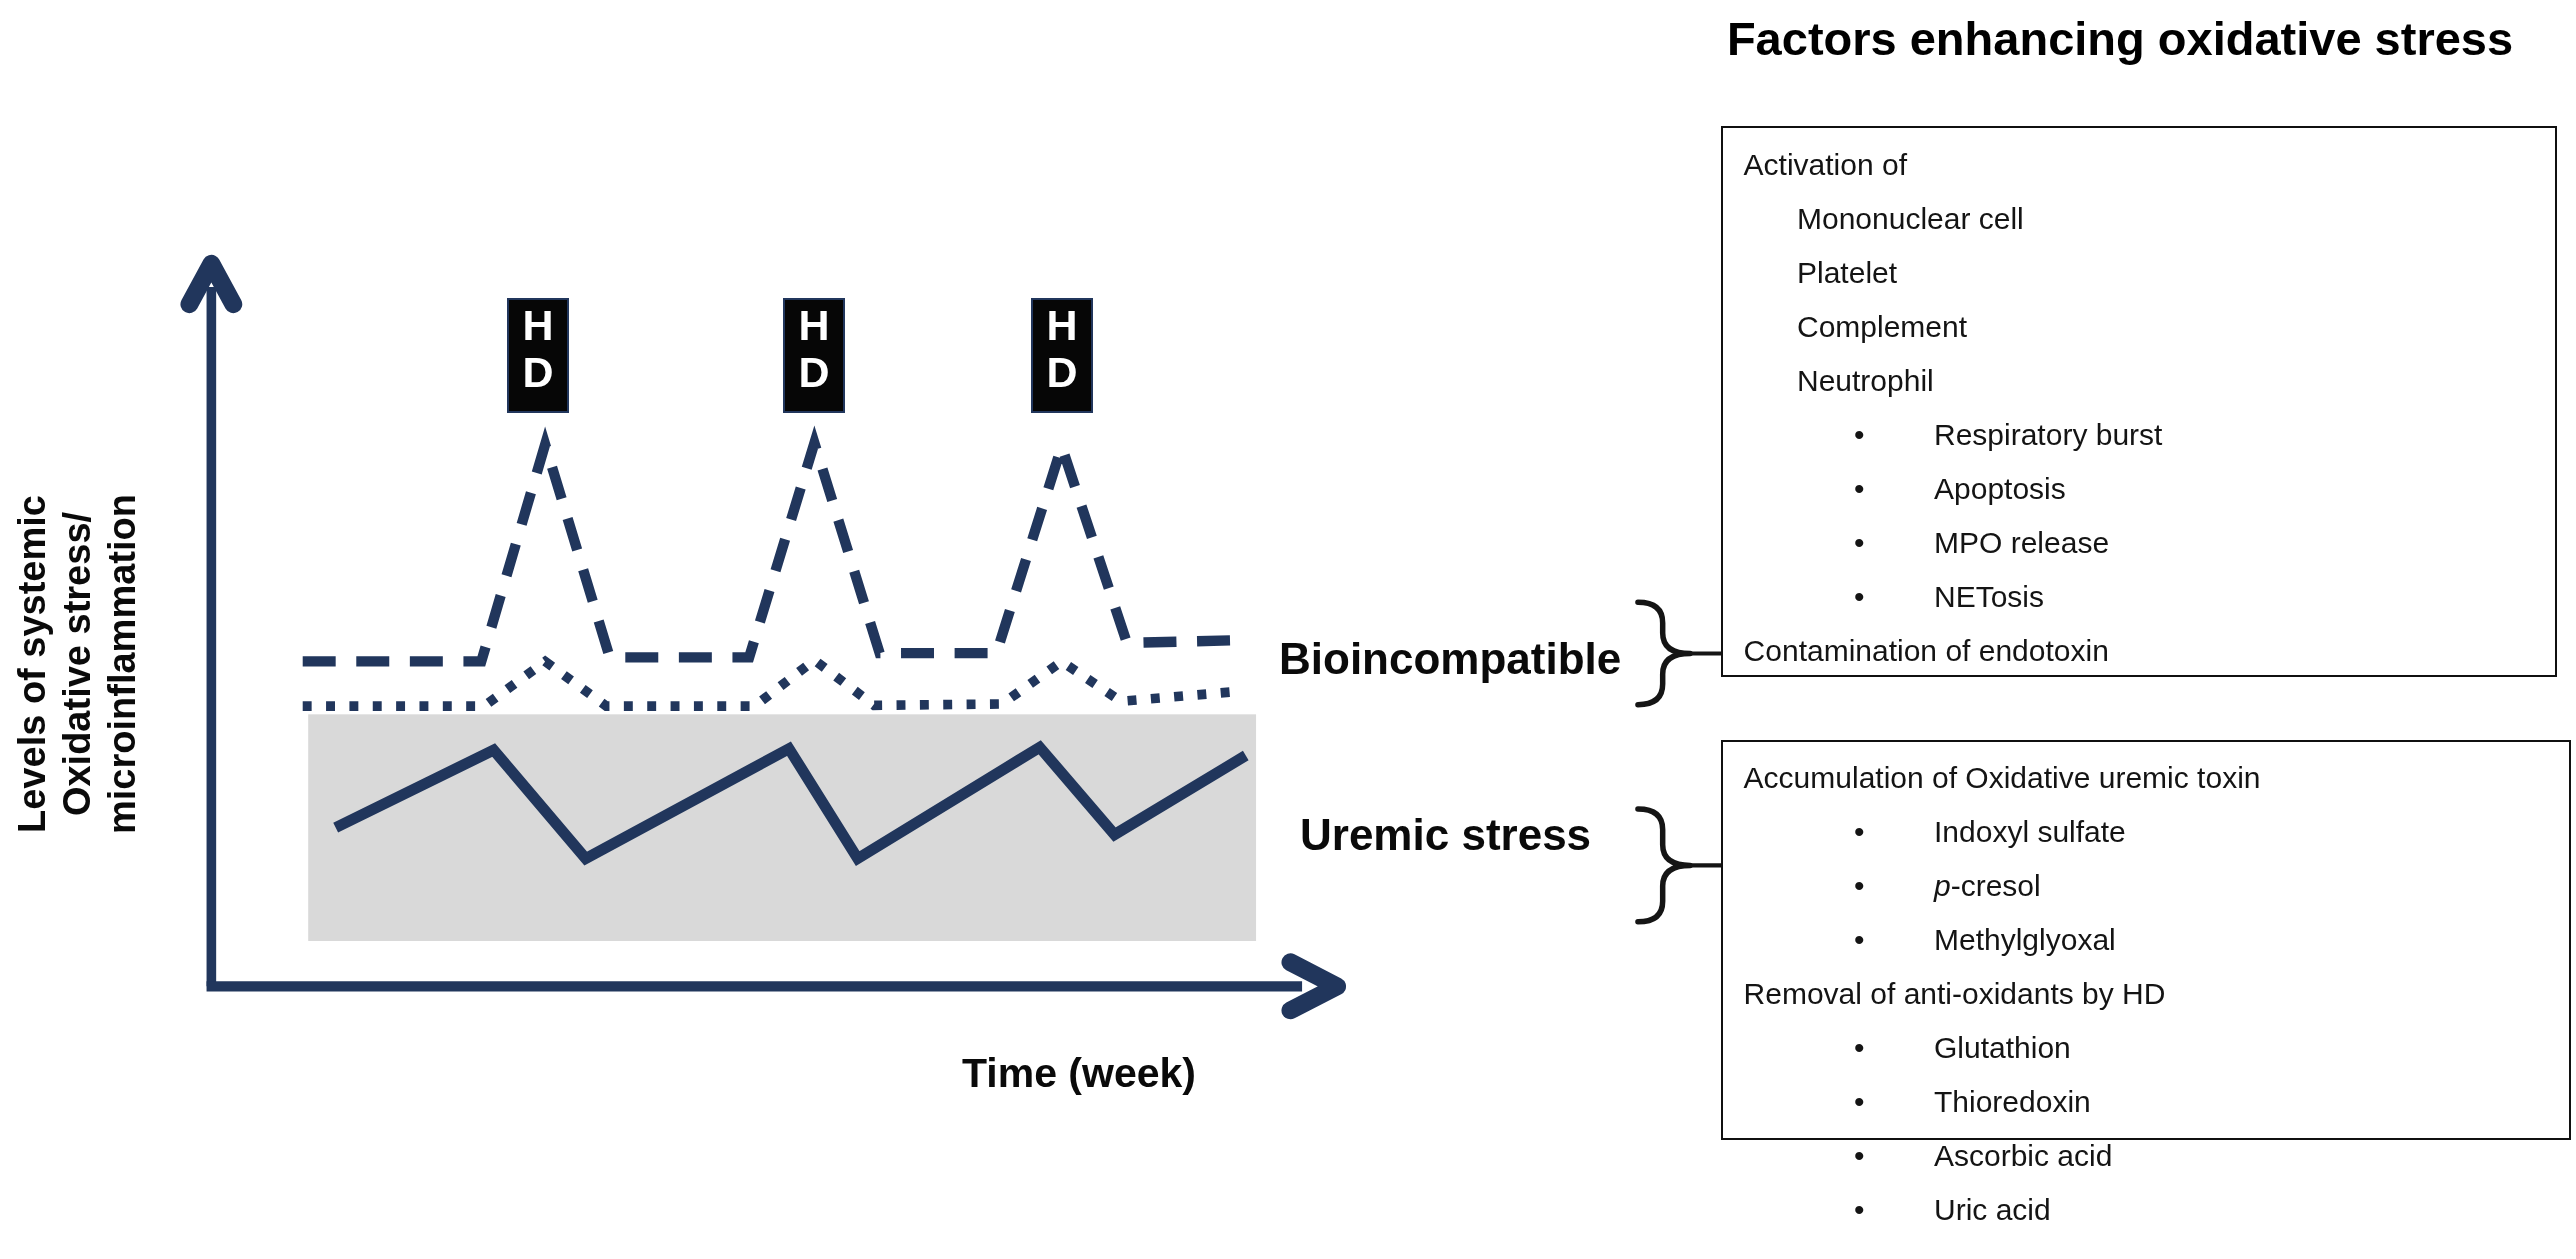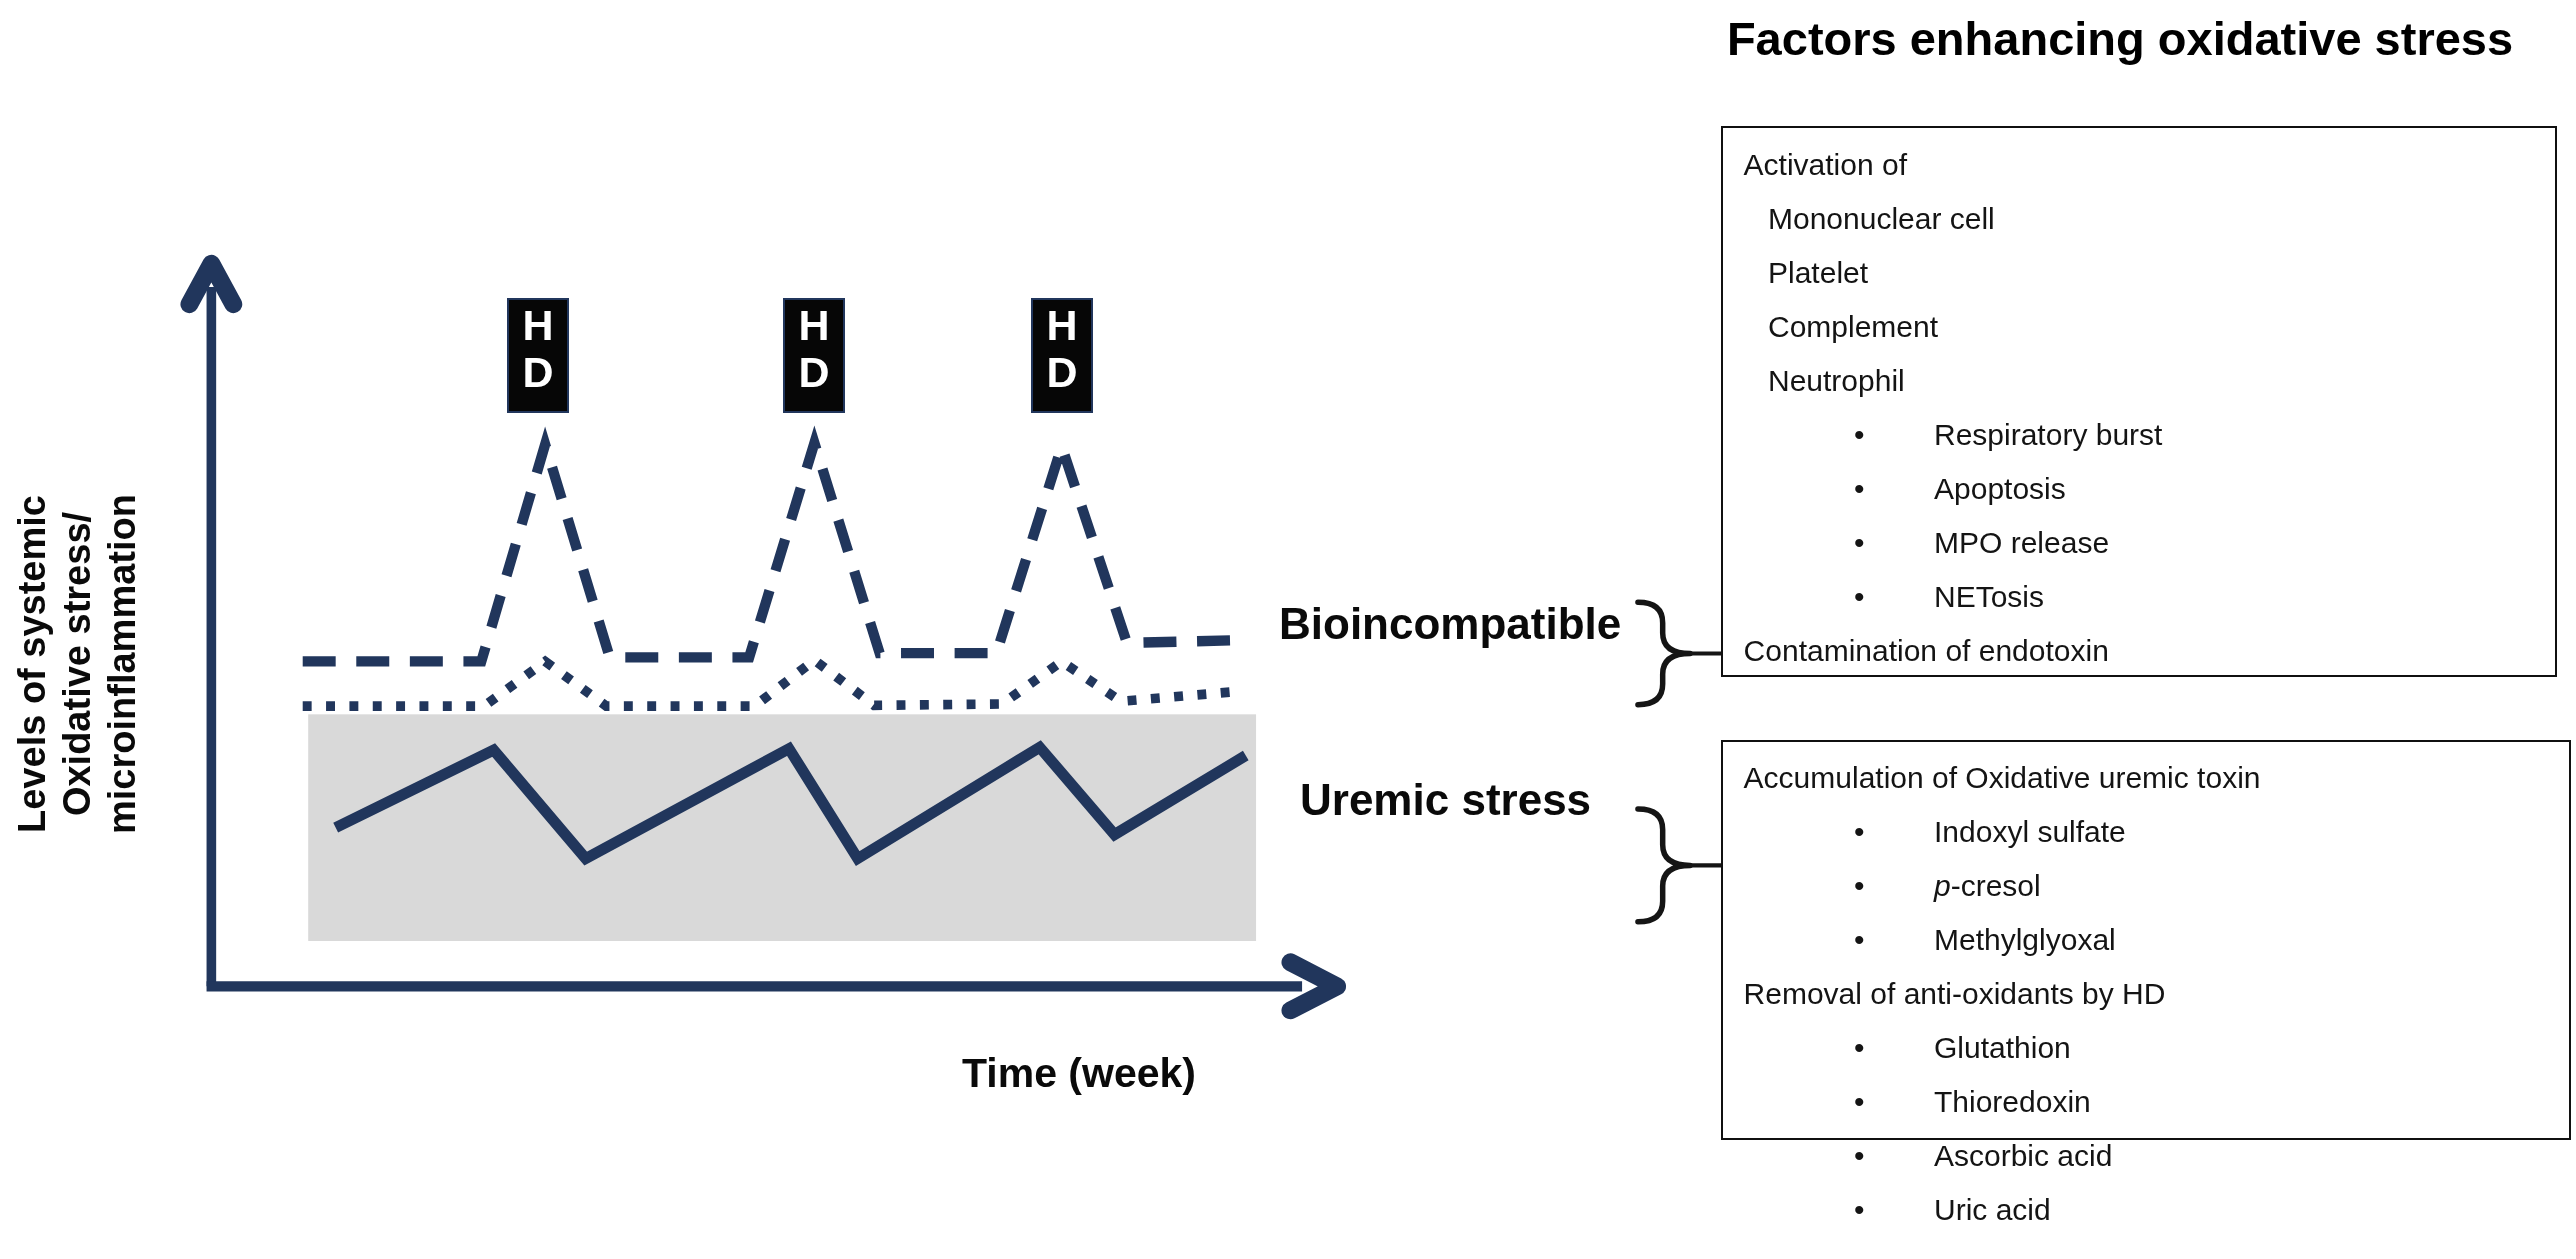--- a/index.html
+++ b/index.html
@@ -20,34 +20,34 @@
       align-items:center;padding-top:2.7px;gap:2.1px;color:#fff;font-weight:bold;
       font-size:43px;line-height:45px;}
   #hd-1{left:507px;} #hd-2{left:783px;} #hd-3{left:1031px;}
 
   .ylab{position:absolute;left:-128px;top:596px;width:412px;height:136px;
         transform:rotate(-90deg);font-weight:bold;font-size:38px;line-height:45px;
         text-align:center;color:#0a0a0a;white-space:nowrap;}
   .xlab{position:absolute;left:962px;top:1050px;width:275px;
         font-weight:bold;font-size:41px;color:#0a0a0a;}
 
-  .slabel{position:absolute;font-weight:bold;font-size:44px;color:#0a0a0a;white-space:nowrap;}
+  .slabel{position:absolute;font-weight:bold;font-size:44px;color:#0a0a0a;white-space:nowrap;margin-top:35px;}
   #lab-bioinc{left:1279px;top:599px;}
   #lab-bioc{left:1284px;top:685px;}
   #lab-uremic{left:1300px;top:775px;}
 
   .rtitle{position:absolute;left:1677px;top:11px;width:886px;text-align:center;
           font-weight:bold;font-size:47px;color:#000;white-space:nowrap;}
   .fbox{position:absolute;left:1721px;box-sizing:border-box;border:2.7px solid #101010;
         background:#fff;font-size:30px;line-height:54px;color:#141414;}
   #box1{top:126px;width:836px;height:551px;padding-top:9.6px;}
   #box2{top:740px;width:850px;height:400px;padding-top:9px;}
   .frow{white-space:pre;}
   .indent0{padding-left:20.6px;}
-  .indent1{padding-left:45px;}
+  .indent1{padding-left:74px;}
   .indent2{padding-left:131px;}
   .dot{display:inline-block;width:80px;}
   .it{font-style:italic;}
 </style>
 </head>
 <body>
 
 <div id="root">
 
   <svg id="chart-svg" viewBox="0 0 3749 1833">

